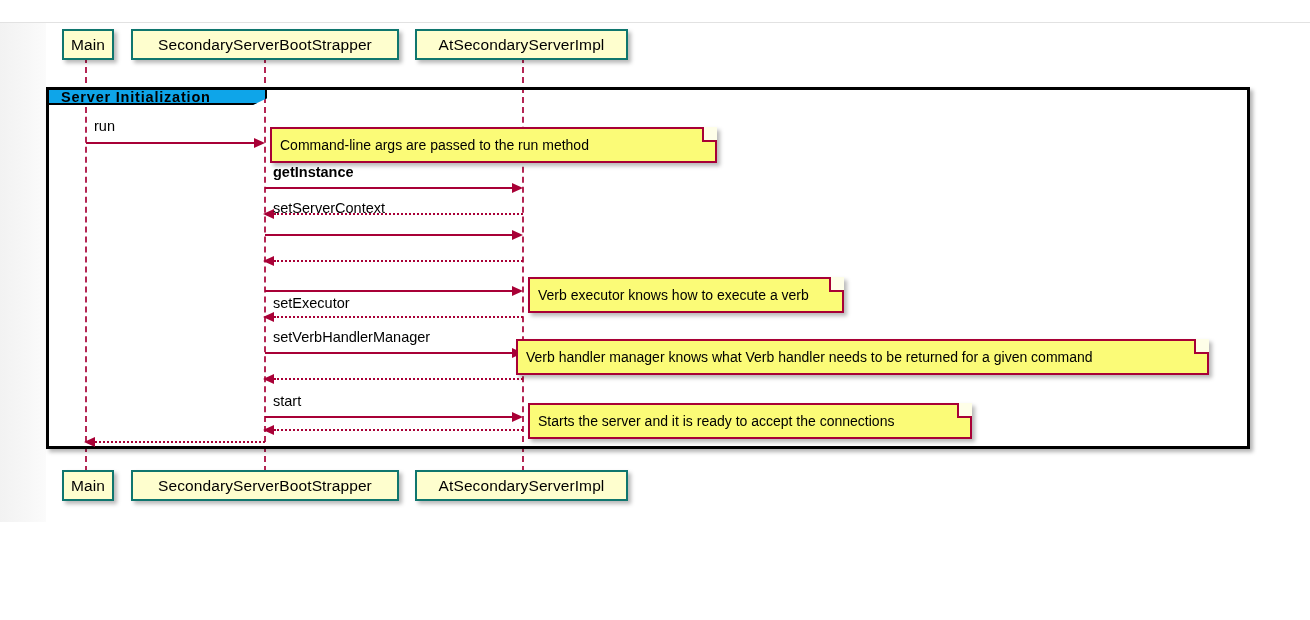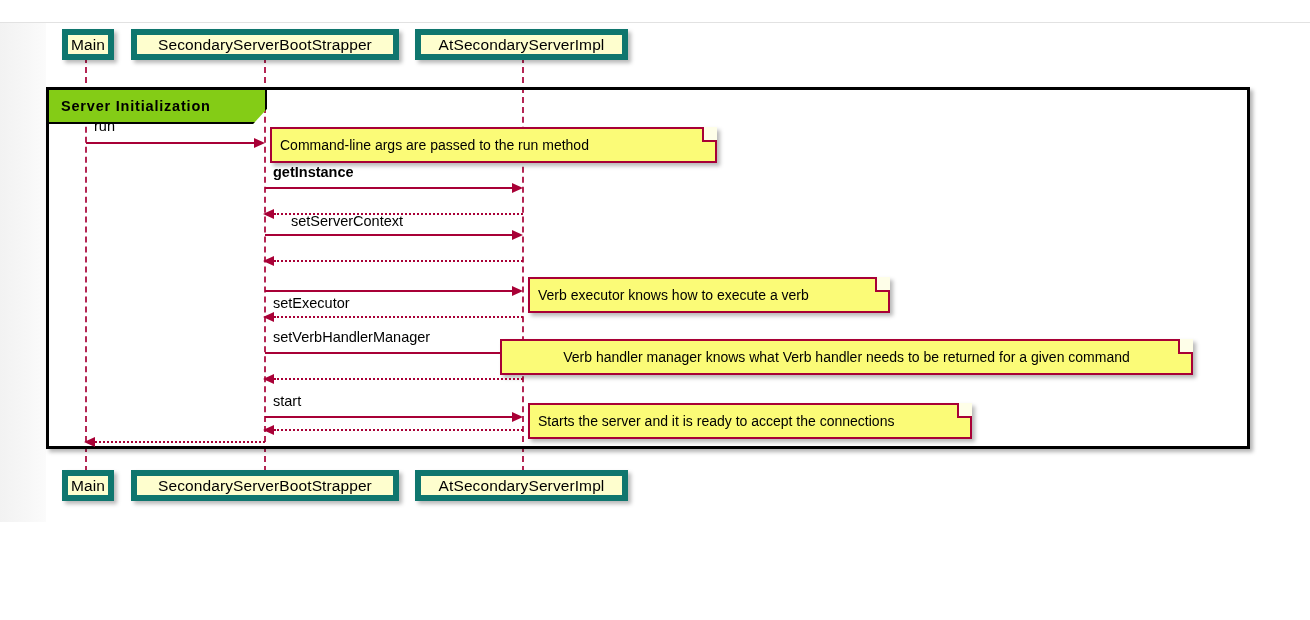--- a/index.html
+++ b/index.html
@@ -54,21 +54,21 @@
     width: 0;
     border-left: 2px dashed #A80036;
     opacity: .85;
   }
 
   
   .participant {
     position: absolute;
     box-sizing: border-box;
     background: #FEFECE;
-    border: 6px solid #0f766e;
+    border: 2px solid #0f766e;
     color: #000000;
     font-size: 15.5px;
     line-height: 1;
     display: flex;
     align-items: center;
     justify-content: center;
     padding: 8px 9px;
     white-space: nowrap;
     box-shadow: 3px 3px 4px rgba(0,0,0,.28);
     letter-spacing: .1px;
@@ -78,22 +78,22 @@
   #frame {
     position: absolute;
     box-sizing: border-box;
     border: 3px solid #000000;
     background: transparent;
     box-shadow: 3px 3px 4px rgba(0,0,0,.30);
   }
   #frame-label {
     position: absolute;
     box-sizing: border-box;
-    height: 34px;
-    background: #84cc16;
+    height: 15px;
+    background: #0ea5e9;
     border-right: 2px solid #000000;
     border-bottom: 2px solid #000000;
     color: #000000;
     font-size: 14.5px;
     font-weight: bold;
     letter-spacing: .8px;
     display: flex;
     align-items: center;
     padding-left: 12px;
     white-space: nowrap;
@@ -195,44 +195,44 @@
       <span class="note-fold"></span>
     </div>
 
     <div class="msg-label" style="left:227px; top:142px;font-weight:bold;">getInstance</div>
     <div class="msg-line" style="left:219px; top:164px; width:249px;"></div>
     <div class="arrow-head right" style="left:466px; top:160px;"></div>
 
     <div class="msg-line ret" style="left:228px; top:190px; width:249px;"></div>
     <div class="arrow-head left" style="left:217px; top:186px;"></div>
 
-    <div class="msg-label" style="left:227px; top:191px;margin-left:18px;">setServerContext</div>
+    <div class="msg-label" style="left:227px; top:178px;">setServerContext</div>
     <div class="msg-line" style="left:219px; top:211px; width:249px;"></div>
     <div class="arrow-head right" style="left:466px; top:207px;"></div>
 
     <div class="msg-line ret" style="left:228px; top:237px; width:249px;"></div>
     <div class="arrow-head left" style="left:217px; top:233px;"></div>
 
     <div class="msg-label" style="left:227px; top:245px;margin-top:28px;">setExecutor</div>
     <div class="msg-line" style="left:219px; top:267px; width:249px;"></div>
     <div class="arrow-head right" style="left:466px; top:263px;"></div>
 
-    <div class="note" style="left:482px; top:254px; width:362px; height:27px;">
+    <div class="note" style="left:482px; top:254px; width:316px; height:27px;">
       <span>Verb executor knows how to execute a verb</span>
       <span class="note-fold"></span>
     </div>
 
     <div class="msg-line ret" style="left:228px; top:293px; width:249px;"></div>
     <div class="arrow-head left" style="left:217px; top:289px;"></div>
 
     <div class="msg-label" style="left:227px; top:307px;">setVerbHandlerManager</div>
     <div class="msg-line" style="left:219px; top:329px; width:249px;"></div>
     <div class="arrow-head right" style="left:466px; top:325px;"></div>
 
-    <div class="note" style="left:454px; top:316px; width:693px; height:27px;justify-content:center;">
+    <div class="note" style="left:470px; top:316px; width:693px; height:27px;">
       <span>Verb handler manager knows what Verb handler needs to be returned for a given command</span>
       <span class="note-fold"></span>
     </div>
 
     <div class="msg-line ret" style="left:228px; top:355px; width:249px;"></div>
     <div class="arrow-head left" style="left:217px; top:351px;"></div>
 
     <div class="msg-label" style="left:227px; top:371px;">start</div>
     <div class="msg-line" style="left:219px; top:393px; width:249px;"></div>
     <div class="arrow-head right" style="left:466px; top:389px;"></div>

